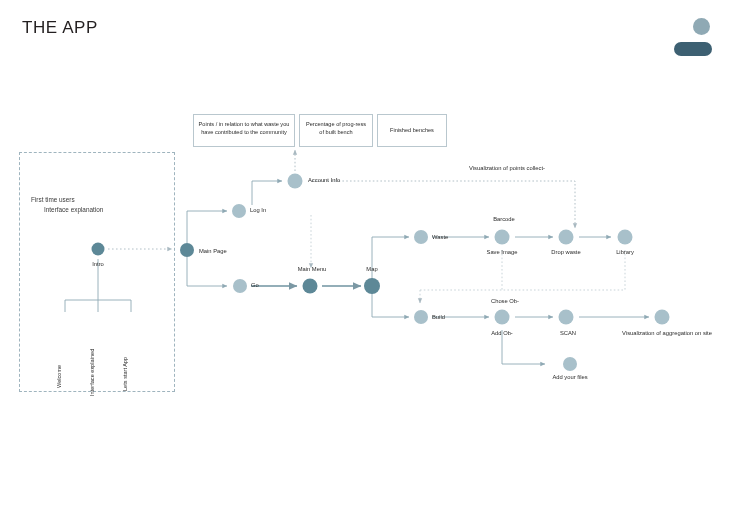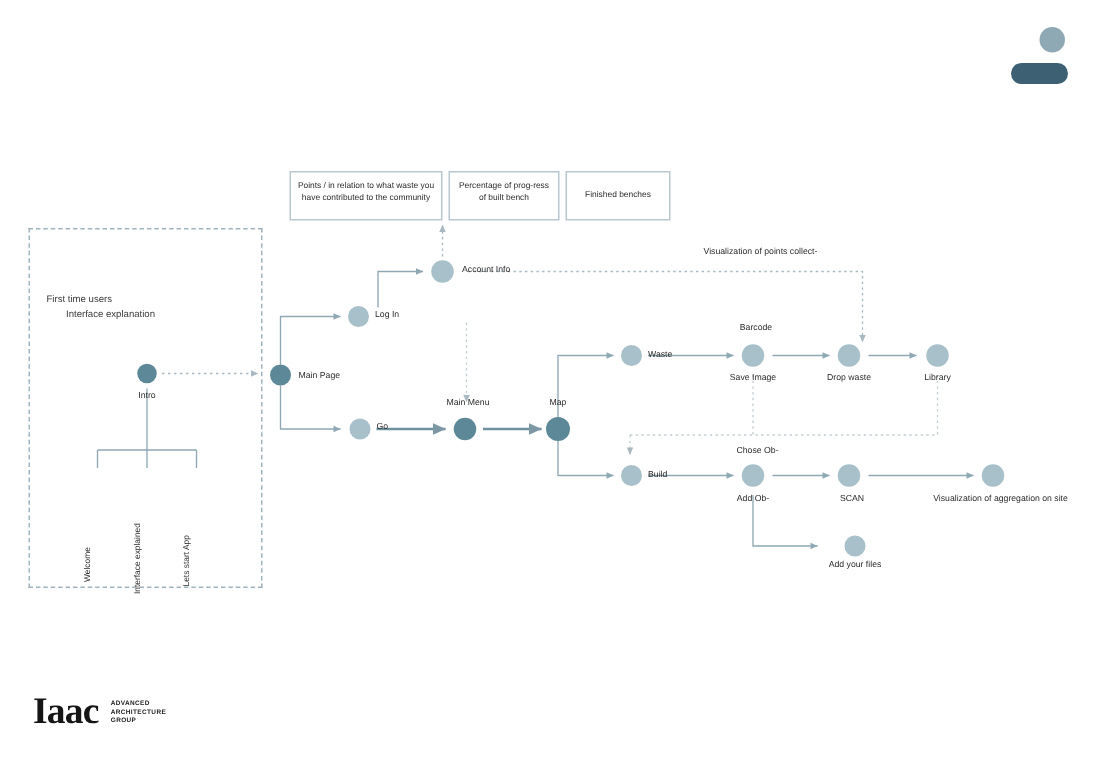--- a/index.html
+++ b/index.html
@@ -153,20 +153,21 @@
     color: #222;
     letter-spacing: 0.25px;
     font-weight: 700;
   }
 </style>
 </head>
 <body>
 
 <div id="slide">
 
+  <div class="slide-title">THE APP</div>
 
   <div class="mark-dot"></div>
   <div class="mark-pill"></div>
 
   <svg id="wires" viewBox="0 0 730 509">
     <defs>
       <marker id="ah" markerWidth="6" markerHeight="6" refX="5.2" refY="3" orient="auto">
         <path d="M0,0.6 L5.4,3 L0,5.4 z" fill="#7b98a4"></path>
       </marker>
       <marker id="ahd" markerWidth="6" markerHeight="6" refX="5.2" refY="3" orient="auto">
@@ -287,22 +288,14 @@
   <div class="nlabel ctr" style="left:568px; top:330px;">SCAN</div>
 
   <div class="node light" style="left:662px; top:317px; width:15px; height:15px;"></div>
   <div class="nlabel multi" style="left:614px; top:330px; width:106px;">Visualization of aggregation on site</div>
 
   <div class="node light" style="left:570px; top:364px; width:14px; height:14px;"></div>
   <div class="nlabel ctr" style="left:570px; top:374px;">Add your files</div>
 
   <div class="nlabel" style="left:469px; top:165px;">Visualization of points collect-</div>
 
-  <div class="logo">
-    <div class="logo-word">Iaac</div>
-    <div class="logo-sub">
-      <div>ADVANCED</div>
-      <div>ARCHITECTURE</div>
-      <div>GROUP</div>
-    </div>
-  </div>
 
 </div>
 
 </body></html>

